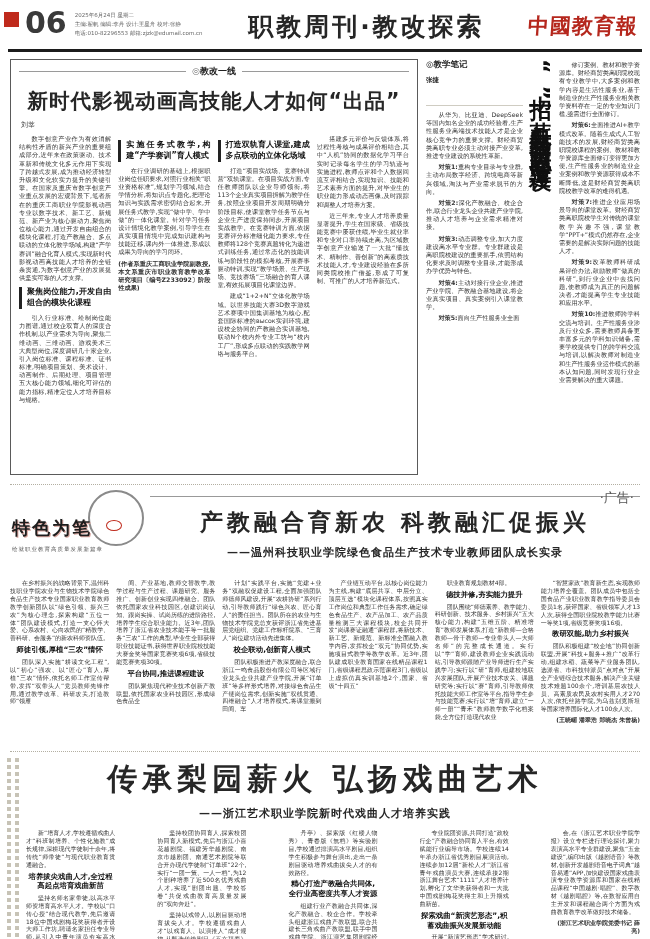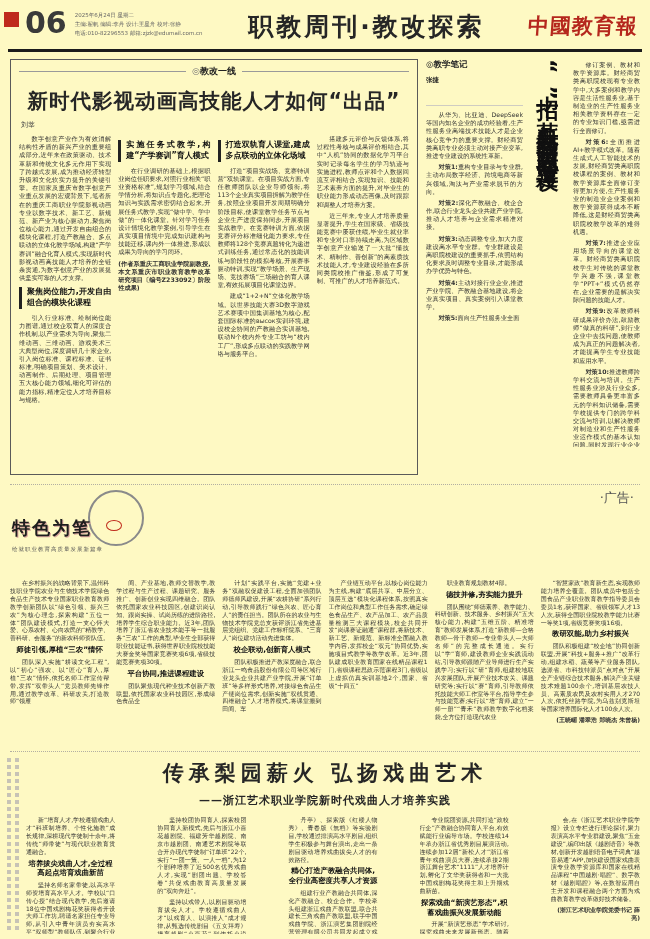--- a/index.html
+++ b/index.html
@@ -1,16 +1,16 @@
 <!DOCTYPE html>
 <html><head>
 <meta charset="utf-8">
 <style>
   html,body{margin:0;padding:0;background:#dedbd2;}
-  .page{position:relative;width:650px;height:939px;margin:0 auto;background:#fef9c3;
+  .page{position:relative;width:650px;height:939px;margin:0 auto;background:#ffffff;
         color:#262626;font-family:"DejaVu Sans",sans-serif;overflow:hidden;}
   
   .hdr{display:flex;align-items:flex-start;padding:8px 12px 2px 4px;}
   .redsq{width:15px;height:15px;background:#bf2a1c;margin:4px 6px 0 0;}
   .pagenum{font-size:30px;font-weight:bold;color:#3a3a3a;line-height:1;margin-right:8px;}
   .hdr-info{font-size:5.5px;color:#666;line-height:1.6;margin-top:3px;width:150px;}
   .hdr-title{flex:1;text-align:center;font-size:25px;font-weight:bold;letter-spacing:3px;margin-top:2px;}
   .masthead{width:130px;text-align:right;color:#b5271d;font-family:"DejaVu Serif",serif;
             font-size:21px;font-weight:bold;transform:skewX(-4deg);margin-top:4px;letter-spacing:1px;}
   .hdr-rule{height:0;border-bottom:3px solid #1c1c1c;margin:4px 8px 0 8px;}
@@ -27,21 +27,21 @@
   .a1-box{width:390px;border:1px solid #5a5a5a;padding:5px 8px 6px 8px;}
   .tag-row{display:flex;align-items:center;gap:6px;}
   .tag-rule{flex:1;height:1px;background:#9a9a9a;}
   .tag{font-size:9px;font-weight:bold;white-space:nowrap;color:#222;}
   .tag .circ{color:#777;}
   .a1-head{text-align:center;font-size:20.5px;font-weight:bold;letter-spacing:1px;margin:9px 0 5px 0;}
   .a1-author{font-size:7px;margin:0 0 5px 2px;color:#444;}
   .a1 .col{height:330px;}
   .a1 .sub-head{font-size:8px;border-left:3px solid #222;padding-left:5px;margin:5px 0;line-height:1.35;text-indent:0;}
   
-  .a2{flex:1;display:flex;gap:7px;}
+  .a2{flex:1;display:flex;}
   .a2-colA{width:97px;display:flex;flex-direction:column;}
   .a2-tag{font-size:8.5px;font-weight:bold;margin-bottom:3px;}
   .a2-author{font-size:6.5px;font-weight:bold;margin:2px 0 5px 0;border-bottom:1px solid #cfccc2;padding-bottom:20px;}
   .a2-colA .col,.a2-colB .col{height:386px;}
   .a2-vert{width:36px;display:flex;justify-content:center;}
   .vert-head{writing-mode:vertical-rl;font-size:22px;font-weight:bold;letter-spacing:4px;
              line-height:1.05;height:416px;color:#101010;}
   .a2-colB{flex:1;padding-top:2px;}
   
   .band2{border-top:1px dotted #b3afa2;margin:5px 10px 0 10px;padding-top:5px;position:relative;}
@@ -58,21 +58,21 @@
   .a3{margin-top:9px;}
   .a3 .col{height:166px;font-size:6px;}
   .a3 .sub-head{text-align:center;font-size:7.4px;margin:3px 0;text-indent:0;line-height:1.3;}
   
   .band3{border-top:1px dotted #b3afa2;margin:6px 10px 0 10px;padding-top:7px;position:relative;}
   .vstrip{position:absolute;left:-4px;top:6px;bottom:4px;width:16px;
           background:
            repeating-linear-gradient(180deg,#c7c3b6 0 4px,rgba(0,0,0,0) 4px 7px),
            repeating-linear-gradient(180deg,#c7c3b6 0 4px,rgba(0,0,0,0) 4px 7px);
           background-size:4px 100%,4px 100%;background-position:1px 0,9px 0;background-repeat:no-repeat;}
-  .b3-head{text-align:center;font-size:21px;font-weight:bold;letter-spacing:5px;}
+  .b3-head{text-align:center;font-size:30px;font-weight:bold;letter-spacing:5px;}
   .b3-sub{text-align:center;font-size:11px;font-weight:bold;margin:6px 0 8px 0;letter-spacing:1px;}
   .a4{padding-left:16px;gap:42px;}
   .a4 .col{height:118px;font-size:6px;}
   .a4 .sub-head{text-align:center;font-size:7.4px;margin:3px 0;text-indent:0;line-height:1.3;}
 </style>
 </head>
 <body>
 
 <div class="page">
 
@@ -152,20 +152,24 @@
 
   <div class="band2">
     <div class="ad-label">·广告·</div>
     <div class="b2-hdr">
       <div class="feature">
         <div class="feature-ring"></div>
         <div class="feature-ring-inner"></div>
         <div class="feature-title">特色为笔</div>
         <div class="feature-tag">绘就职业教育高质量发展新篇章</div>
       </div>
+      <div class="b2-head-block">
+        <div class="b2-headline">产教融合育新农  科教融汇促振兴</div>
+        <div class="b2-subtitle">——温州科技职业学院绿色食品生产技术专业教师团队成长实录</div>
+      </div>
     </div>
     <div class="cols a3">
       <div class="col">
           <p>在乡村振兴的战略背景下,温州科技职业学院农业与生物技术学院绿色食品生产技术专业国家职业教育教师教学创新团队以“绿色引领、振兴三农”为核心理念,探索构建“五位一体”团队建设模式,打造一支心怀大爱、心系农村、心向农民的“精教学、善科研、会服务”的新农科师资队伍。</p>
           <div class="sub-head">师徒引领,厚植“三农”情怀</div>
           <p>团队深入实施“耕读文化工程”,以“初心”强农、以“匠心”育人,厚植“三农”情怀,依托名师工作室传帮带,发挥“双带头人”党员教师先锋作用,通过教学改革、科研攻关,打造教师“领雁</p>
         </div>
       <div class="col">
           <p>间、产业基地,教师交替教学,教学过程与生产过程、课题研究、服务推广、创新创业实现四维融合。团队依托国家农业科技园区,创建识岗认知、跟岗实操、试岗历练的进阶路径,培养学生综合职业能力。近3年,团队培养了浙江省农业技术能手等一批服务“三农”工作的典型,毕业生全部获得职业技能证书,获得世界职业院校技能大赛金奖等国家竞赛奖项6项,省级技能竞赛奖项30项。</p>
           <div class="sub-head">平台协同,推进课程建设</div>

